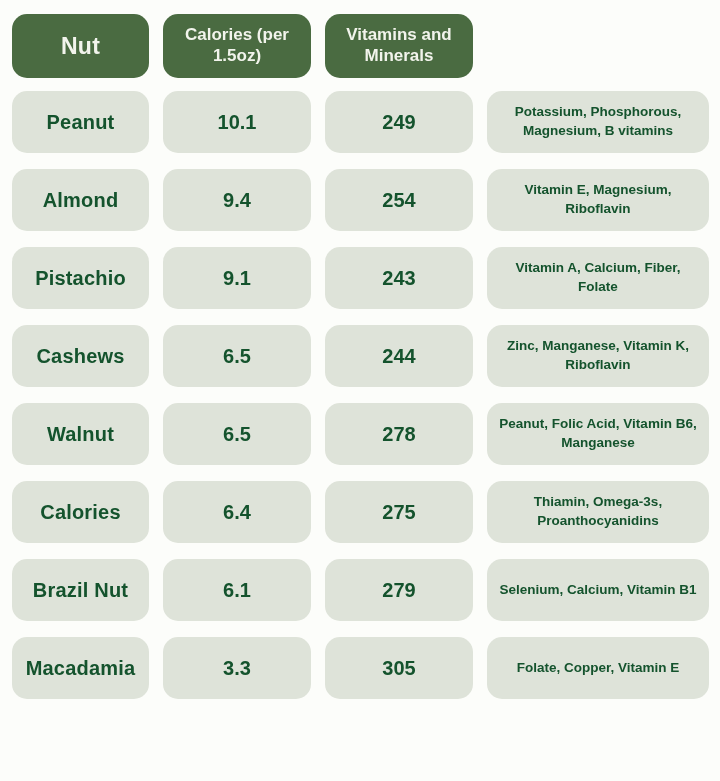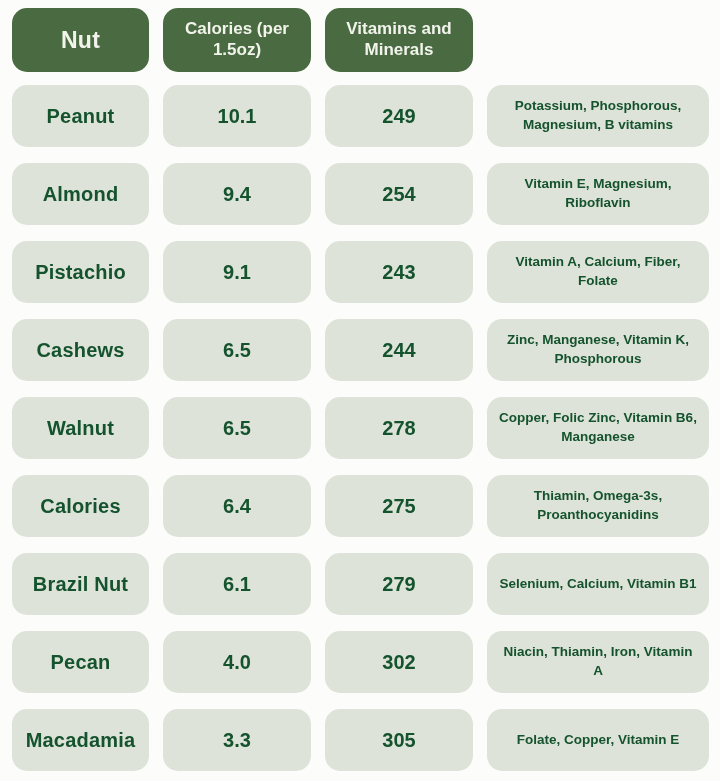--- a/index.html
+++ b/index.html
@@ -18,21 +18,21 @@
     width: 720px;
     padding: 8px 11px 10px 12px;
   }
   .row {
     display: grid;
     grid-template-columns: 137px 148px 148px 222px;
     column-gap: 14px;
     margin-bottom: 16px;
   }
   .row:last-child { margin-bottom: 0; }
-  .header-row { margin-bottom: 13px; }
+  .header-row { margin-bottom: 13px; margin-top: 6px; }
   .cell {
     box-sizing: border-box;
     background: #dee3d9;
     border-radius: 15px;
     height: 62px;
     display: flex;
     align-items: center;
     justify-content: center;
     text-align: center;
     color: #14532d;
@@ -95,46 +95,40 @@
       <div class="row">
         <div class="cell nut-cell">Pistachio</div>
         <div class="cell num-cell">9.1</div>
         <div class="cell num-cell">243</div>
         <div class="cell vitamins-cell">Vitamin A, Calcium, Fiber, Folate</div>
       </div>
       <div class="row">
         <div class="cell nut-cell">Cashews</div>
         <div class="cell num-cell">6.5</div>
         <div class="cell num-cell">244</div>
-        <div class="cell vitamins-cell">Zinc, Manganese, Vitamin K, Phosphorous</div>
+        <div class="cell vitamins-cell">Zinc, Manganese, Vitamin K, Riboflavin</div>
       </div>
       <div class="row">
         <div class="cell nut-cell">Walnut</div>
         <div class="cell num-cell">6.5</div>
         <div class="cell num-cell">278</div>
-        <div class="cell vitamins-cell">Copper, Folic Zinc, Vitamin B6, Manganese</div>
+        <div class="cell vitamins-cell">Peanut, Folic Acid, Vitamin B6, Manganese</div>
       </div>
       <div class="row">
         <div class="cell nut-cell">Calories</div>
         <div class="cell num-cell">6.4</div>
         <div class="cell num-cell">275</div>
         <div class="cell vitamins-cell">Thiamin, Omega-3s, Proanthocyanidins</div>
       </div>
       <div class="row">
         <div class="cell nut-cell">Brazil Nut</div>
         <div class="cell num-cell">6.1</div>
         <div class="cell num-cell">279</div>
         <div class="cell vitamins-cell">Selenium, Calcium, Vitamin B1</div>
       </div>
       <div class="row">
-        <div class="cell nut-cell">Pecan</div>
-        <div class="cell num-cell">4.0</div>
-        <div class="cell num-cell">302</div>
-        <div class="cell vitamins-cell">Niacin, Thiamin, Iron, Vitamin A</div>
-      </div>
-      <div class="row">
         <div class="cell nut-cell">Macadamia</div>
         <div class="cell num-cell">3.3</div>
         <div class="cell num-cell">305</div>
         <div class="cell vitamins-cell">Folate, Copper, Vitamin E</div>
       </div>
     </div>
 </div>
 
 </body></html>

